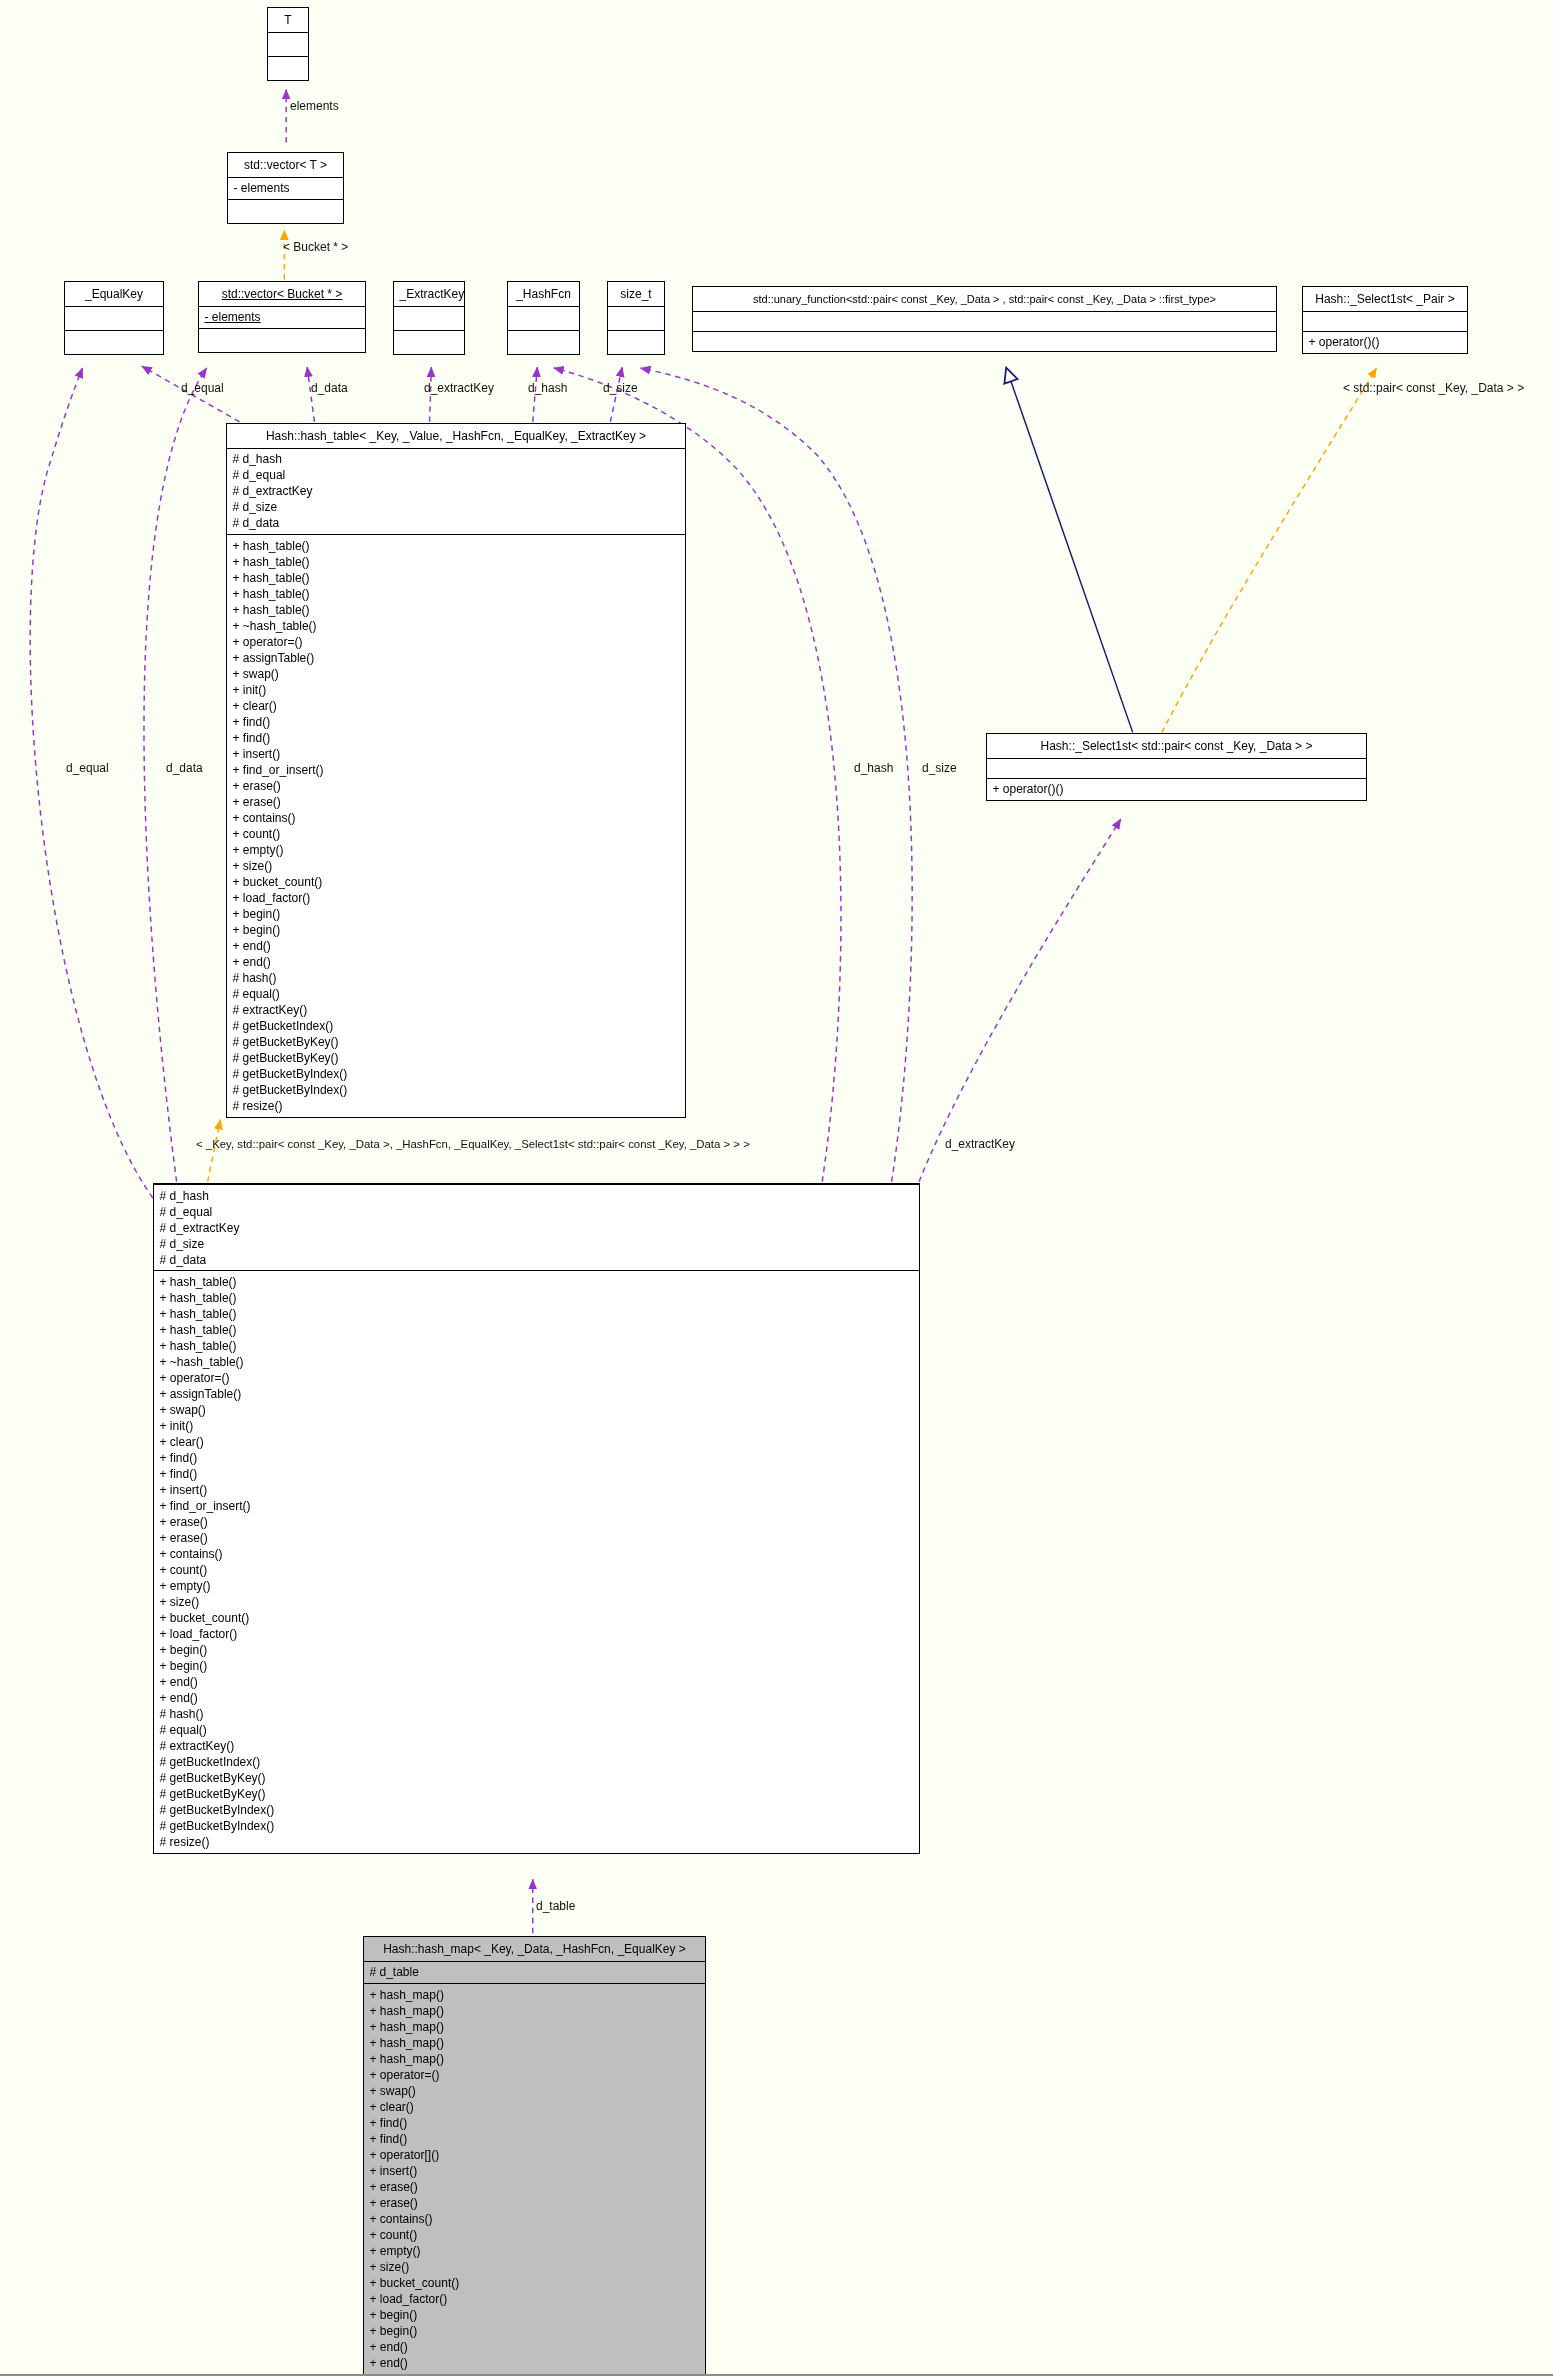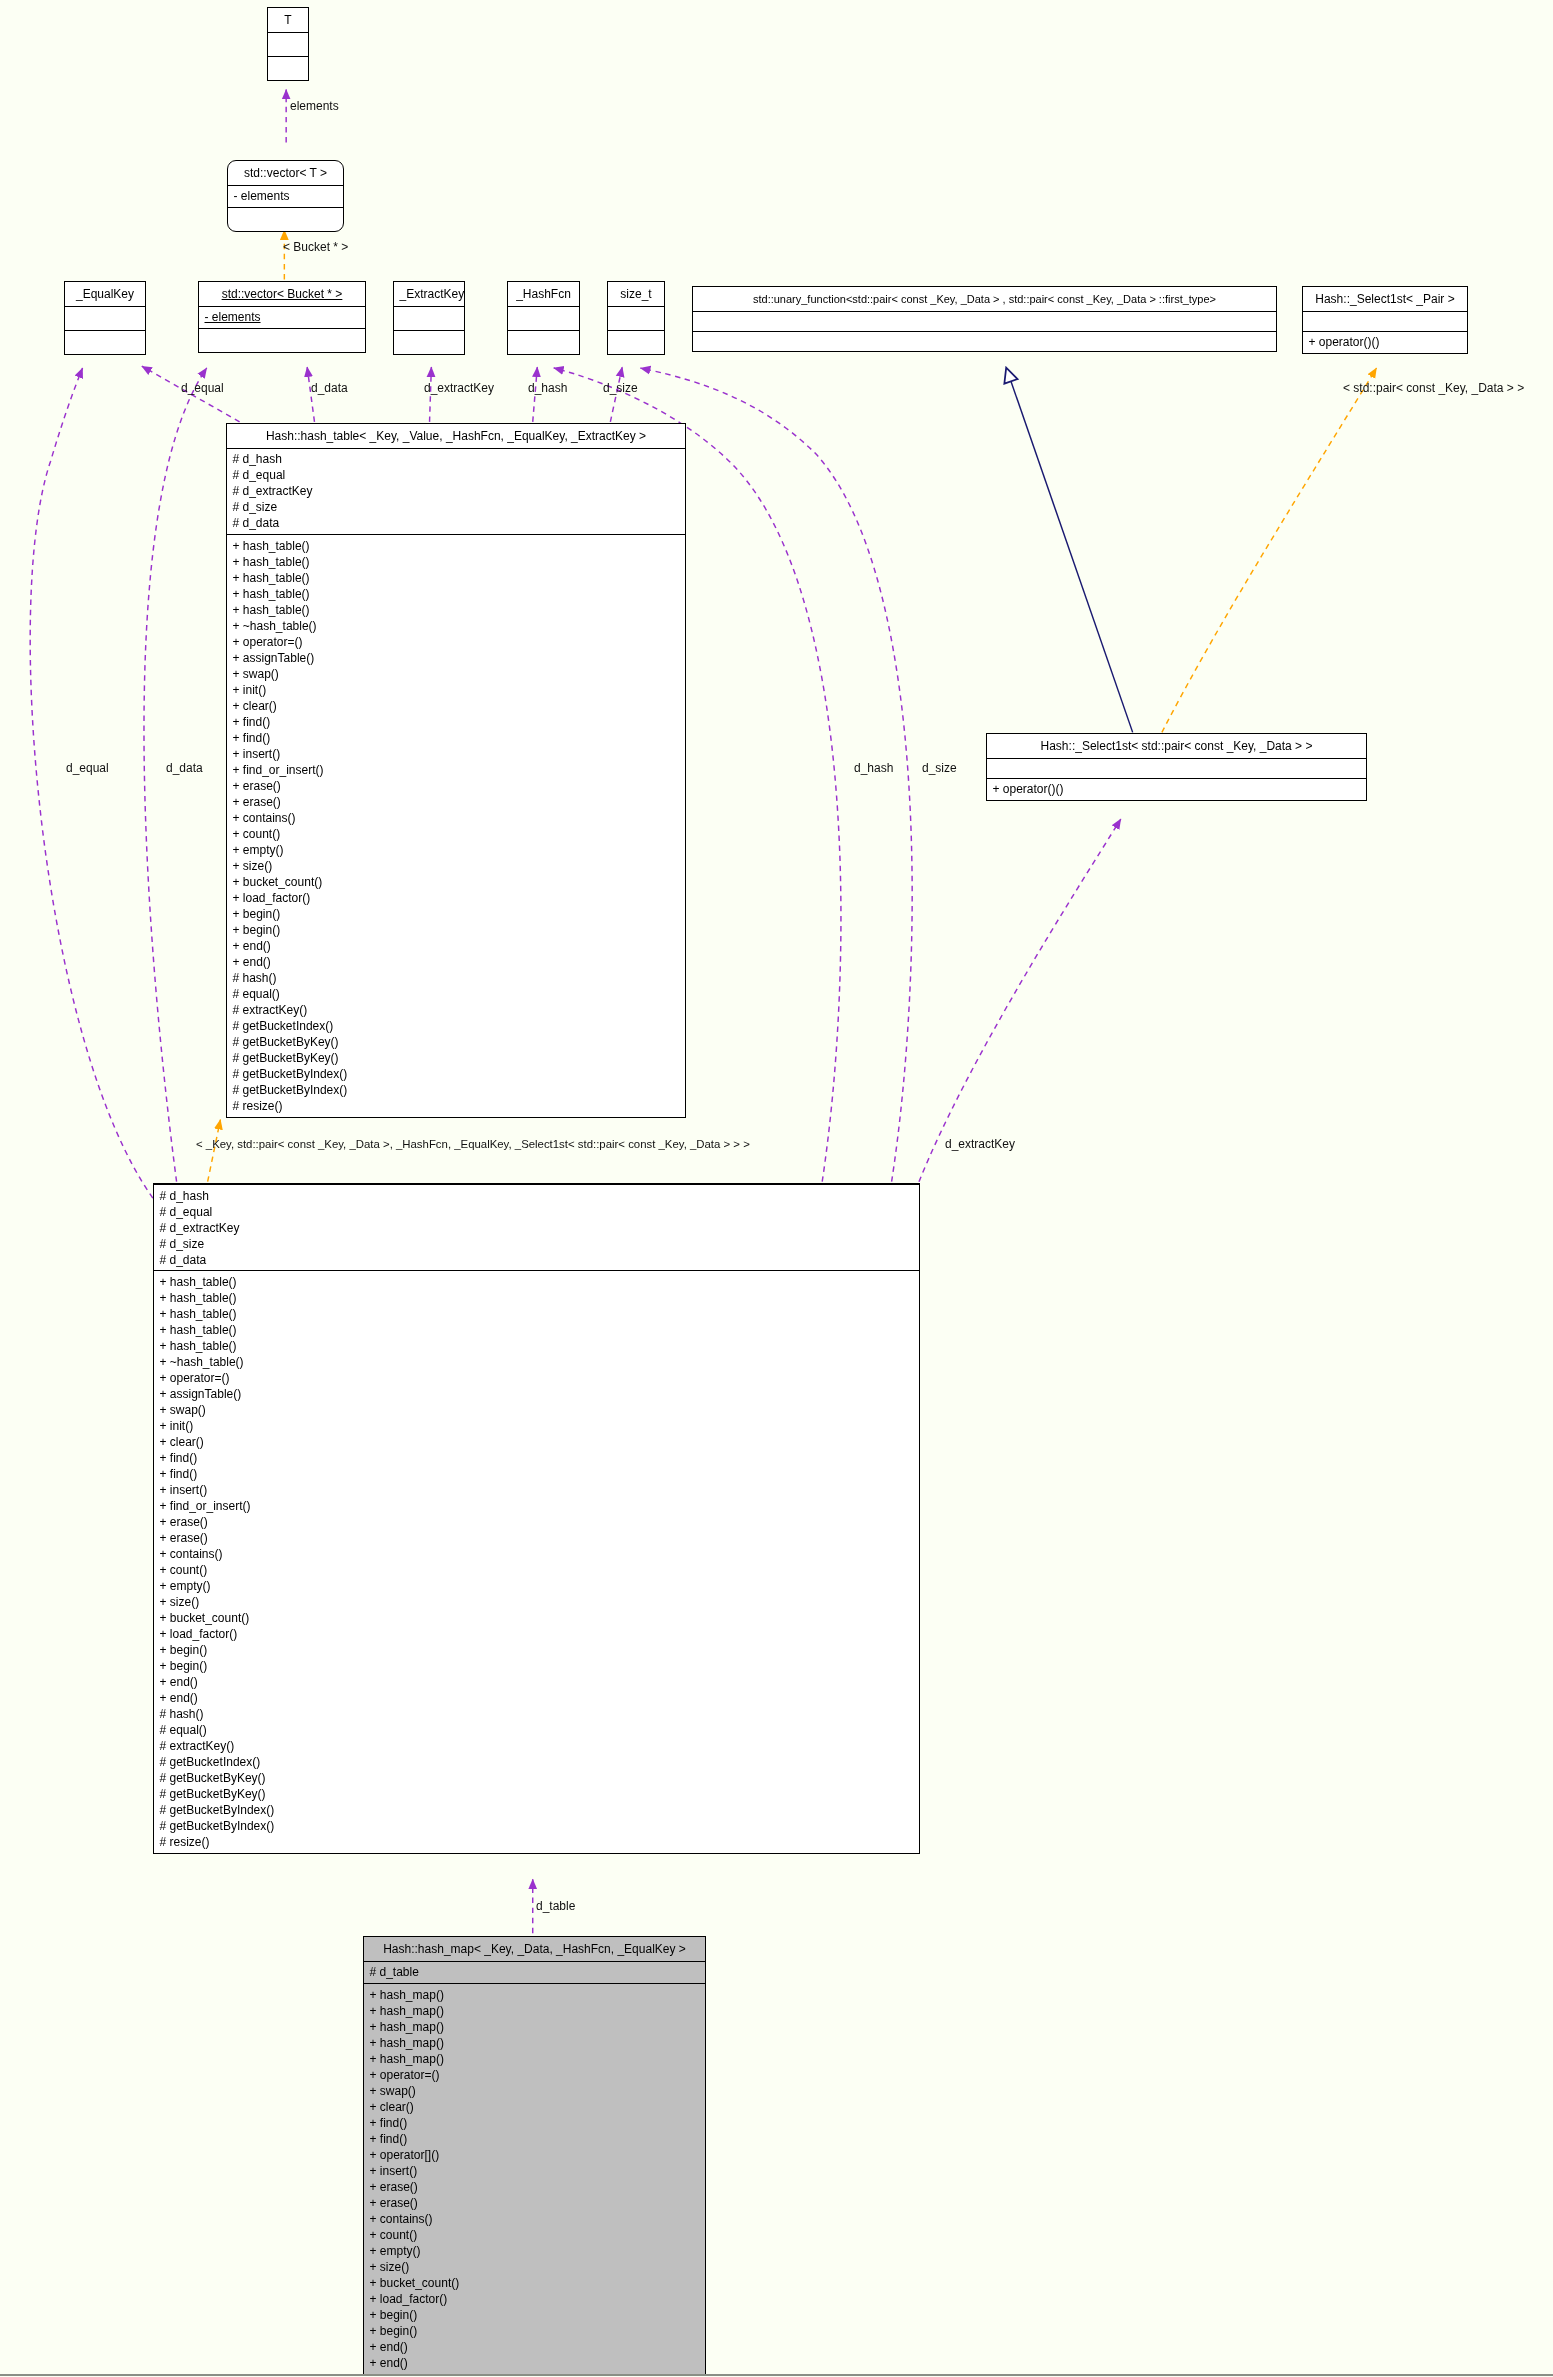--- a/index.html
+++ b/index.html
@@ -63,29 +63,29 @@
     <path class="edge template" marker-end="url(#arr-template)" d="M 227 1294 L 241 1226"></path>
     <path class="edge usage" marker-end="url(#arr-usage)" d="M 583 2117 L 583 2058"></path>
   </svg>
 
   <div class="node" style="left:267px;top:7.3px;width:42px;">
     <div class="title">T</div>
     <div class="comp empty h26"></div>
     <div class="comp empty h26"></div>
   </div>
 
-  <div class="node" style="left:227px;top:160px;width:117px;border-radius:9px;">
+  <div class="node" style="left:227px;top:152px;width:117px;">
     <div class="title">std::vector&lt; T &gt;</div>
     <div class="comp">
         <div class="member-line">- elements</div>
       </div>
     <div class="comp empty h26"></div>
   </div>
 
-  <div class="node" style="left:64px;top:281px;width:82px;">
+  <div class="node" style="left:64px;top:281px;width:100px;">
     <div class="title">_EqualKey</div>
     <div class="comp empty h26"></div>
     <div class="comp empty h26"></div>
   </div>
 
   <div class="node" style="left:198px;top:281px;width:168px;text-decoration:underline;">
     <div class="title">std::vector&lt; Bucket * &gt;</div>
     <div class="comp">
         <div class="member-line">- elements</div>
       </div>

